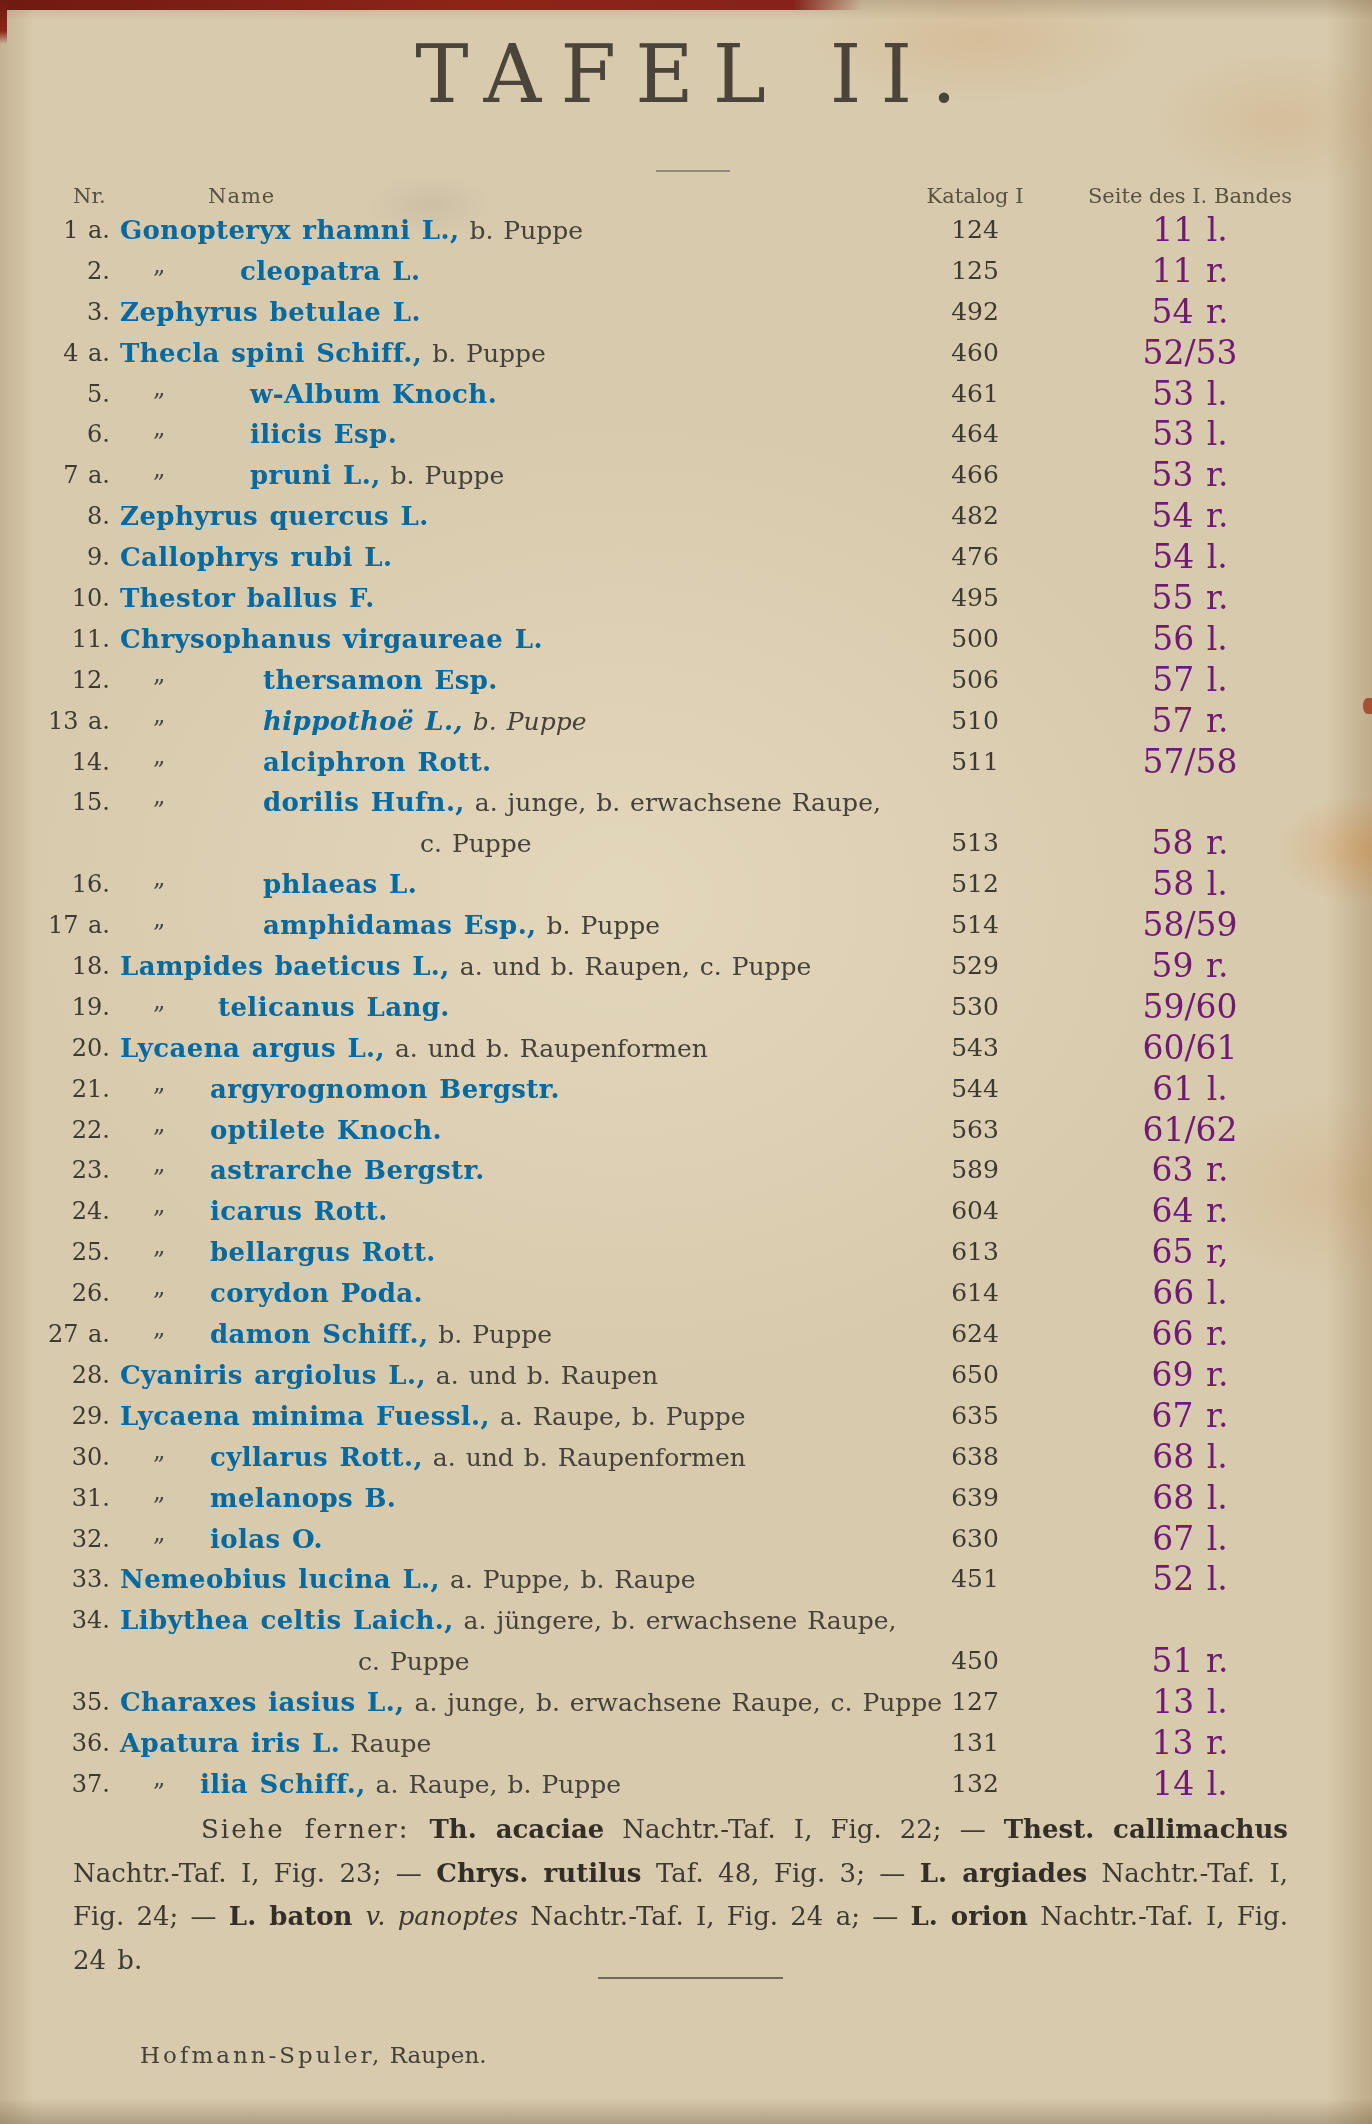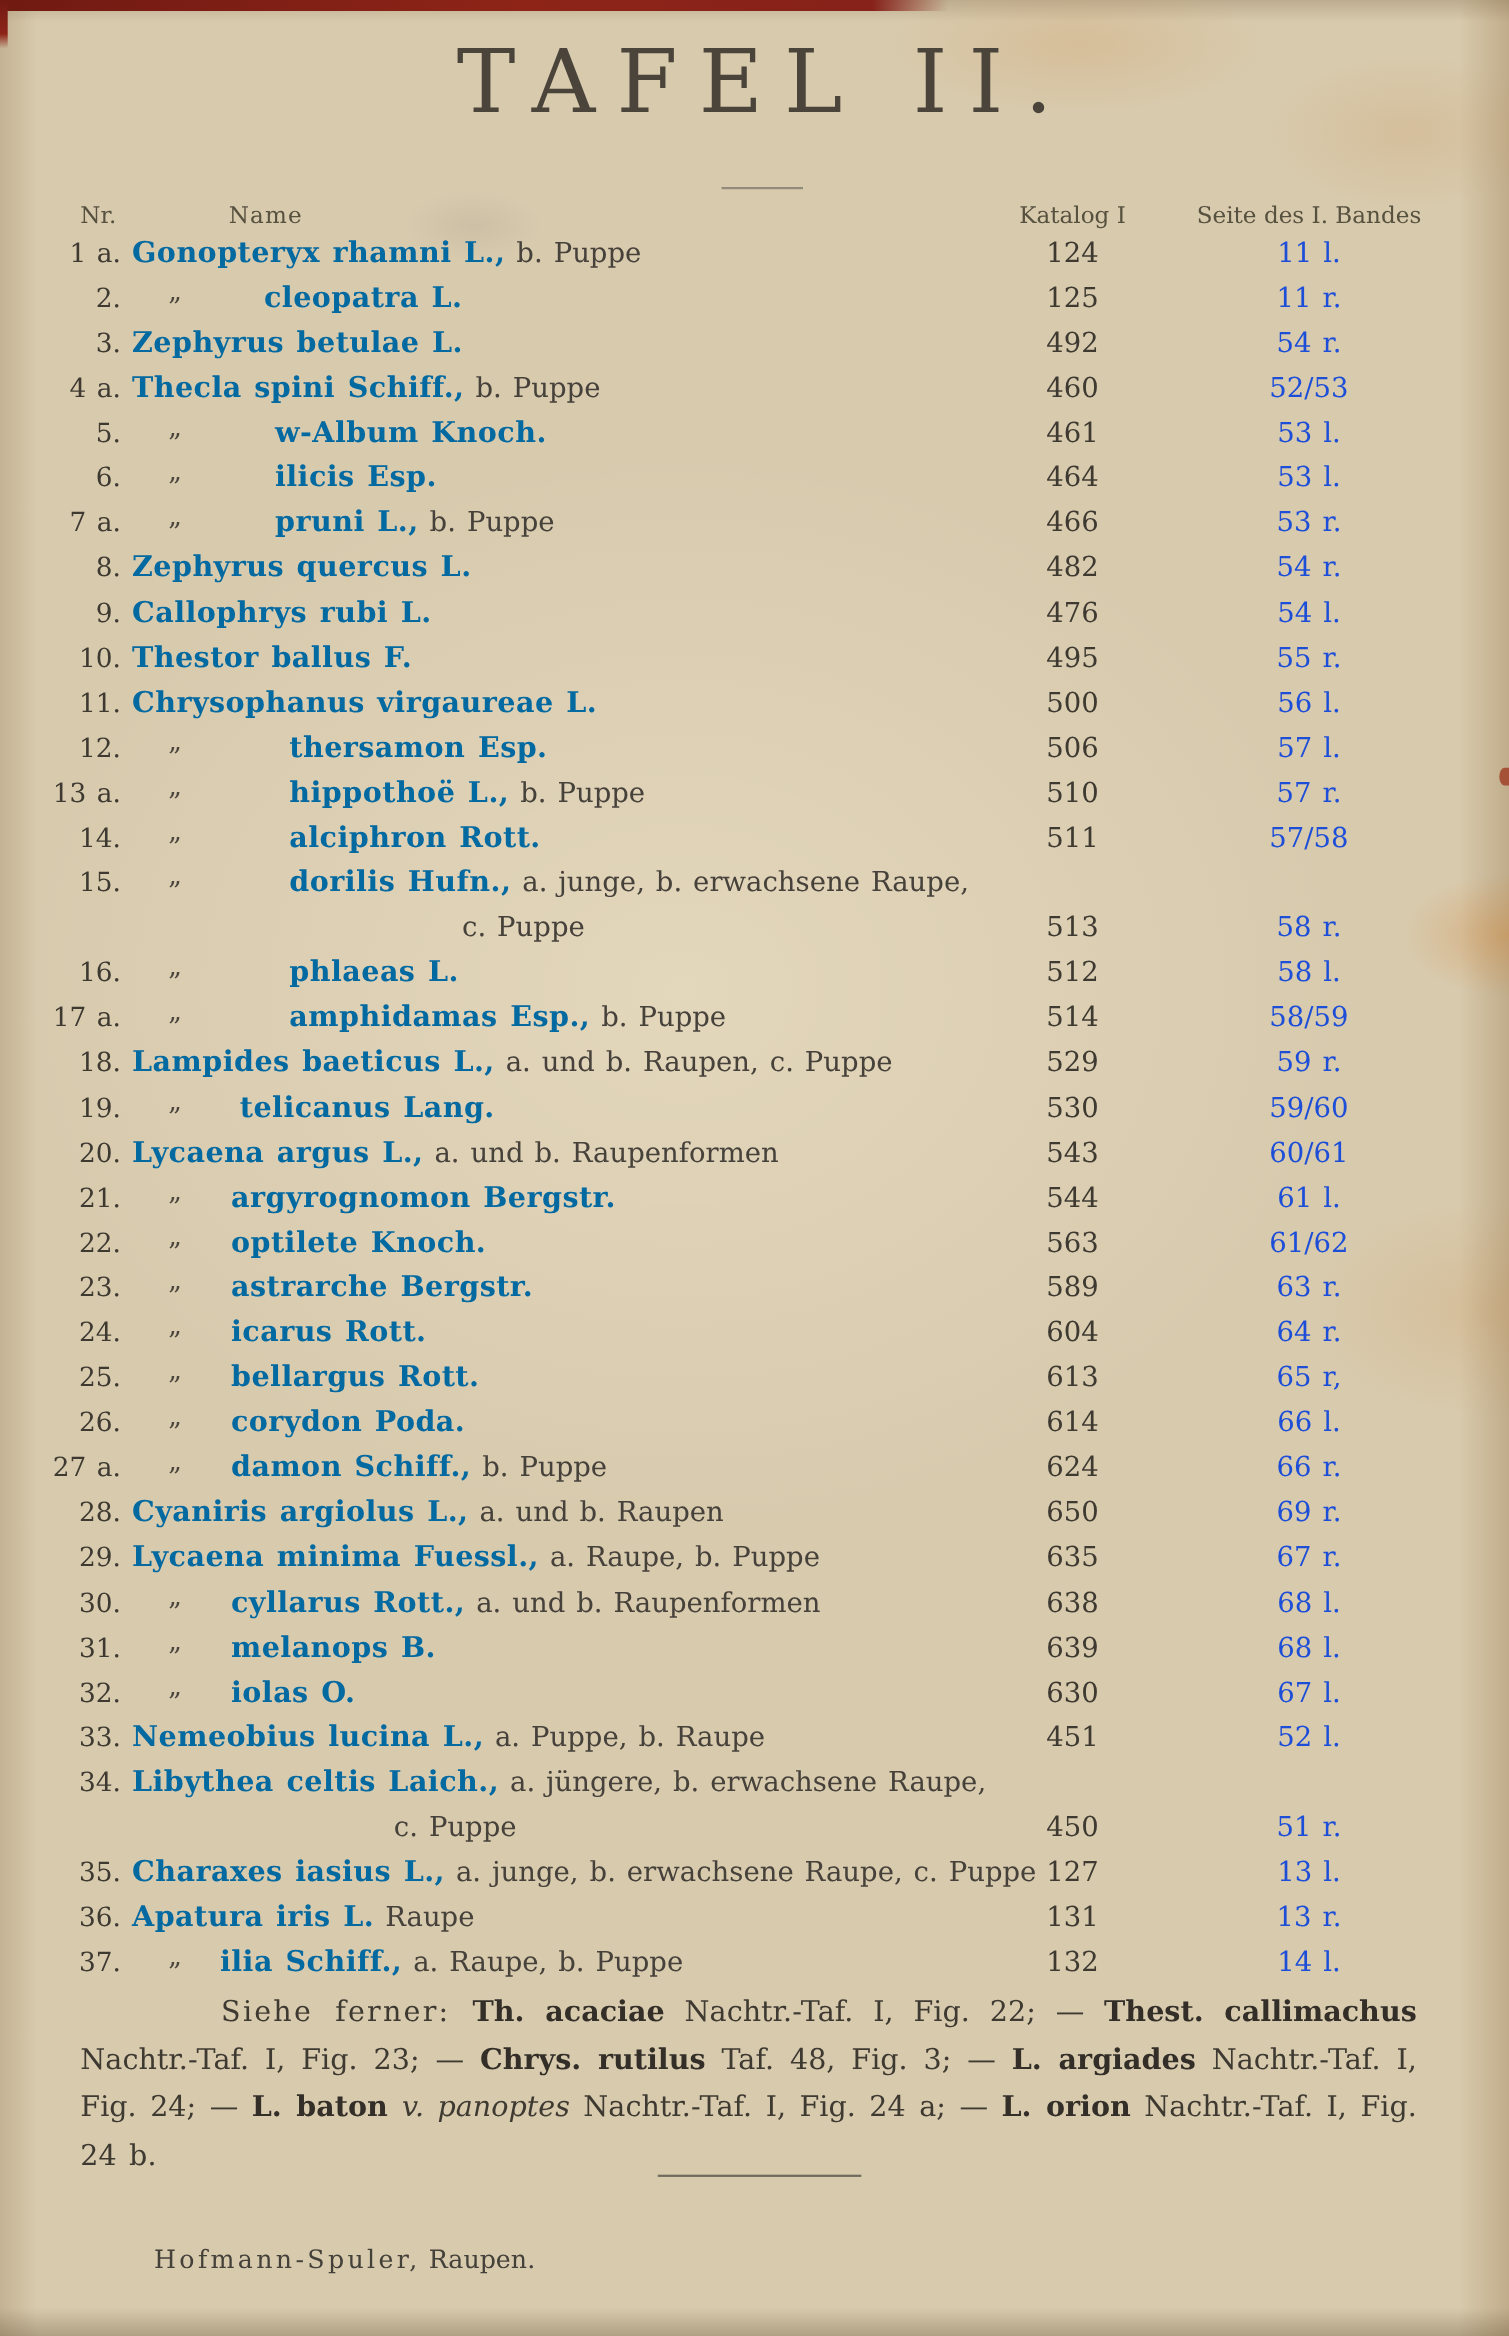--- a/index.html
+++ b/index.html
@@ -44,21 +44,21 @@
 
   .rows{position:absolute;top:210px;left:0;width:100%;}
   .t-row{position:relative;height:40.9px;font-size:26px;line-height:40.9px;word-spacing:2px;}
   .c-nr{position:absolute;left:0;width:110px;text-align:right;font-size:24px;color:#3e3a32;}
   .c-name{position:absolute;left:120px;width:790px;white-space:nowrap;}
   .ditto{position:absolute;left:33px;top:-6px;font-size:24px;color:#4a453c;}
   .name-text{display:inline-block;}
   .nb{font-weight:700;color:#0369a1;letter-spacing:0.4px;}
   .nr2{font-size:25px;color:#46413a;}
   .c-kat{position:absolute;left:905px;width:140px;text-align:center;font-size:25px;color:#3e3a32;}
-  .c-seite{position:absolute;left:1085px;width:210px;text-align:center;font-size:25px;color:#1d4ed8;}
+  .c-seite{position:absolute;left:1085px;width:210px;text-align:center;font-size:33px;color:#701a75;}
 
   .footer{position:absolute;top:1808px;left:73px;width:1215px;margin:0;
     font-size:26px;line-height:43.5px;text-align:justify;text-indent:128px;color:#3e3a32;word-spacing:3px;}
   .seg-b{font-weight:700;color:#332f28;}
   .seg-i{font-style:italic;}
   .seg-sp{letter-spacing:2px;}
 
   .bottom-rule{position:absolute;top:1977px;left:598px;width:185px;border-top:2px solid #6f6a5e;}
 
   .imprint{position:absolute;top:2042px;left:140px;margin:0;font-size:23px;color:#44403a;}
@@ -162,21 +162,21 @@
 
   <div class="t-row">
     <span class="c-nr">12.</span>
     <span class="c-name"><span class="ditto">„</span><span class="name-text" style="padding-left: 143px;"><b class="nb">thersamon Esp.</b><span class="nr2"></span></span></span>
     <span class="c-kat">506</span>
     <span class="c-seite">57 l.</span>
   </div>
 
   <div class="t-row">
     <span class="c-nr">13 a.</span>
-    <span class="c-name"><span class="ditto">„</span><span class="name-text" style="padding-left: 143px;"><b class="nb">hippothoë L.,</b><span class="nr2"> b. Puppe</span></span></span>
+    <span class="c-name"><span class="ditto">„</span><span class="name-text" style="padding-left: 143px; font-style: italic;"><b class="nb">hippothoë L.,</b><span class="nr2"> b. Puppe</span></span></span>
     <span class="c-kat">510</span>
     <span class="c-seite">57 r.</span>
   </div>
 
   <div class="t-row">
     <span class="c-nr">14.</span>
     <span class="c-name"><span class="ditto">„</span><span class="name-text" style="padding-left: 143px;"><b class="nb">alciphron Rott.</b><span class="nr2"></span></span></span>
     <span class="c-kat">511</span>
     <span class="c-seite">57/58</span>
   </div>

